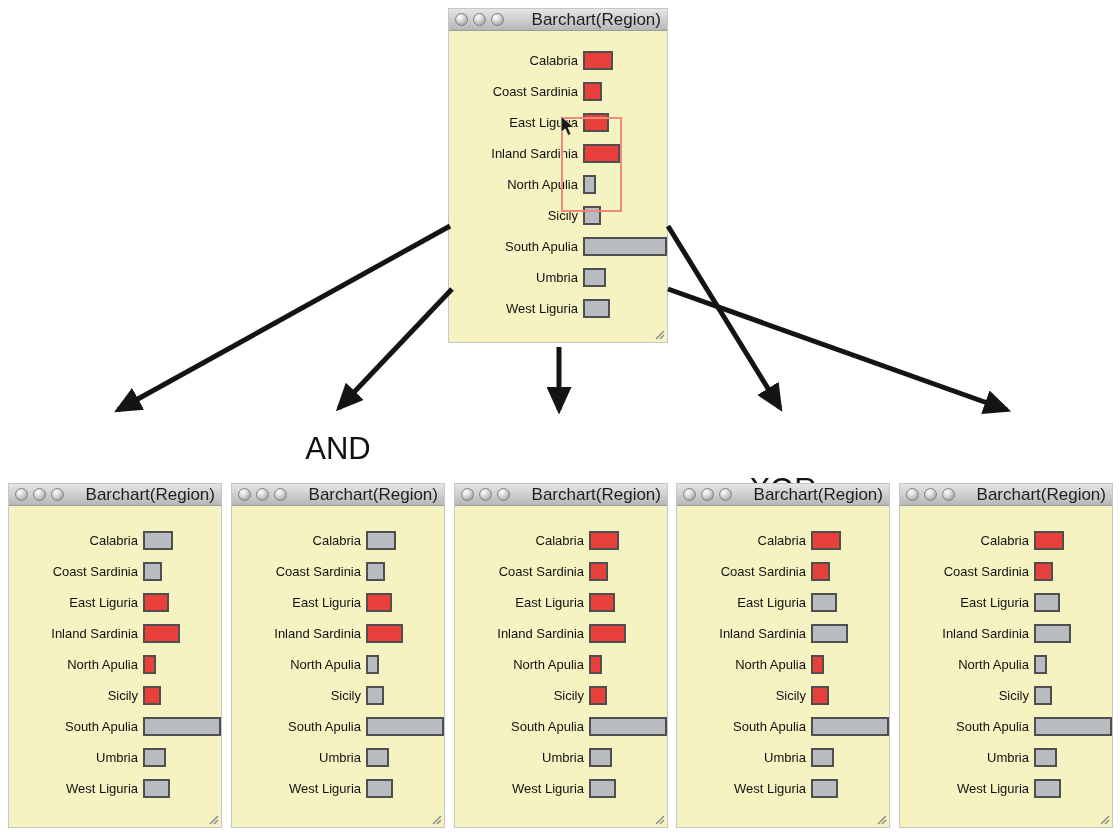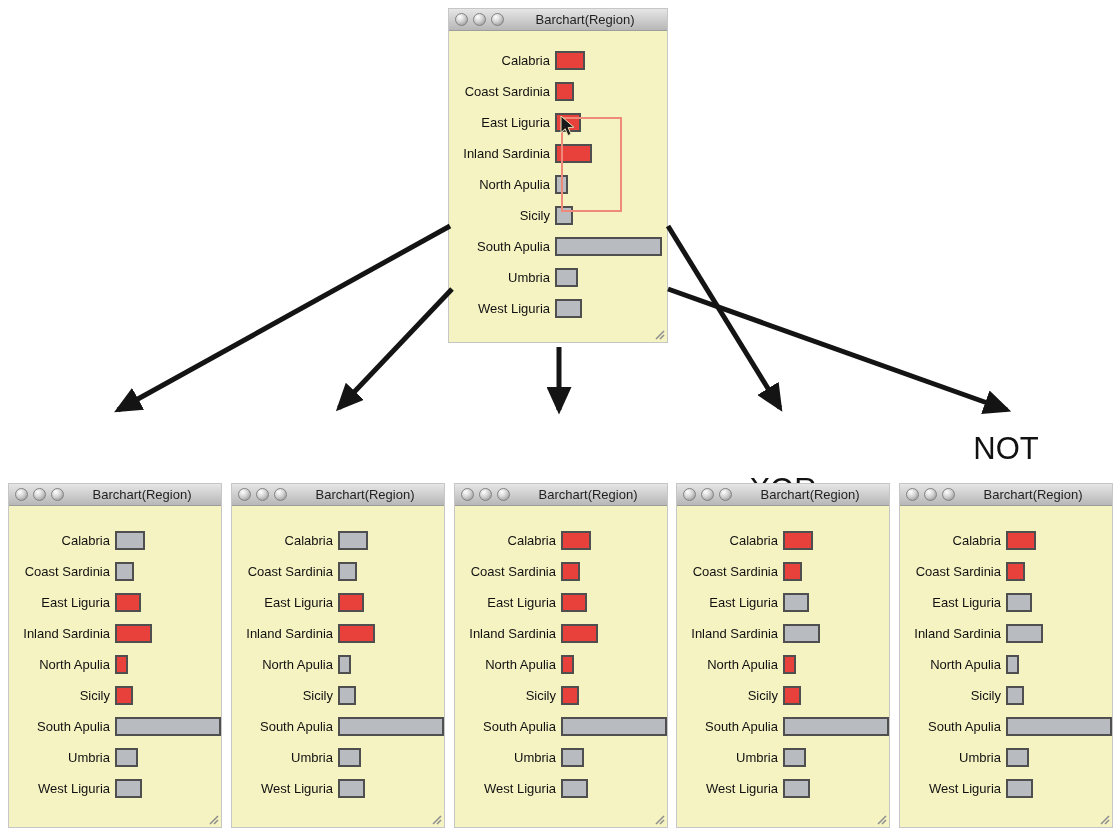--- a/index.html
+++ b/index.html
@@ -3,23 +3,23 @@
 <meta charset="utf-8">
 <style>
   html,body{margin:0;padding:0;background:#ffffff;font-family:"Liberation Sans",sans-serif;}
   #stage{position:relative;width:1120px;height:836px;background:#ffffff;overflow:hidden;}
 
   .window{position:absolute;box-sizing:border-box;background:#f6f3c2;border:1px solid #c6c6c6;}
   .titlebar{height:22px;background:linear-gradient(#e6e6e6,#b7b7b7);border-bottom:1px solid #9d9d9d;
             display:flex;align-items:center;padding:0 6px;box-sizing:border-box;}
   .tlb{width:13px;height:13px;border-radius:50%;flex:0 0 13px;box-sizing:border-box;margin-right:5px;
        background:radial-gradient(circle at 35% 28%,#ffffff,#d2d2d2 45%,#969696 90%);border:1px solid #828282;}
-  .title{flex:1;text-align:center;font-size:13px;color:#1f1f1f;white-space:nowrap;overflow:hidden;}
-
-  .body{position:relative;}
+  .title{flex:1;text-align:right;font-size:17px;color:#1f1f1f;white-space:nowrap;overflow:hidden;}
+
+  .body{position:relative;margin-left:28px;}
   .win-top .body{padding-top:14px;}
   .win-bot .body{padding-top:19px;}
   .row{display:flex;align-items:center;height:31px;}
   .lbl{flex:0 0 101px;width:101px;text-align:right;font-size:13px;color:#111111;white-space:nowrap;}
   .bar{height:19px;margin-left:5px;box-sizing:border-box;border:2px solid #4f4f4f;}
 
   .resize{position:absolute;right:2px;bottom:2px;width:13px;height:13px;}
 
   .oplabel{position:absolute;top:431px;width:214px;text-align:center;font-size:31px;color:#111111;}
 
@@ -90,22 +90,22 @@
           <span class="lbl">West Liguria</span>
           <span class="bar" style="width: 27px; background: rgb(184, 188, 193);"></span>
         </div>
       </div>
       <svg class="resize" viewBox="0 0 13 13">
         <line x1="4" y1="12" x2="12" y2="4" stroke="#8f8f8f" stroke-width="1.6"></line>
         <line x1="8" y1="12" x2="12" y2="8" stroke="#8f8f8f" stroke-width="1.6"></line>
       </svg>
     </div>
 
+  <div class="oplabel" style="left:231px;">AND</div>
   <div class="oplabel" style="left:676px;margin-top:41px;">XOR</div>
-  <div class="oplabel" style="left:899px;">NOT</div>
 
   <div class="window win-bot" style="left:8px;top:483px;width:214px;height:345px;">
       <div class="titlebar">
         <span class="tlb"></span>
         <span class="tlb"></span>
         <span class="tlb"></span>
         <span class="title">Barchart(Region)</span>
       </div>
       <div class="body">
         <div class="row">

